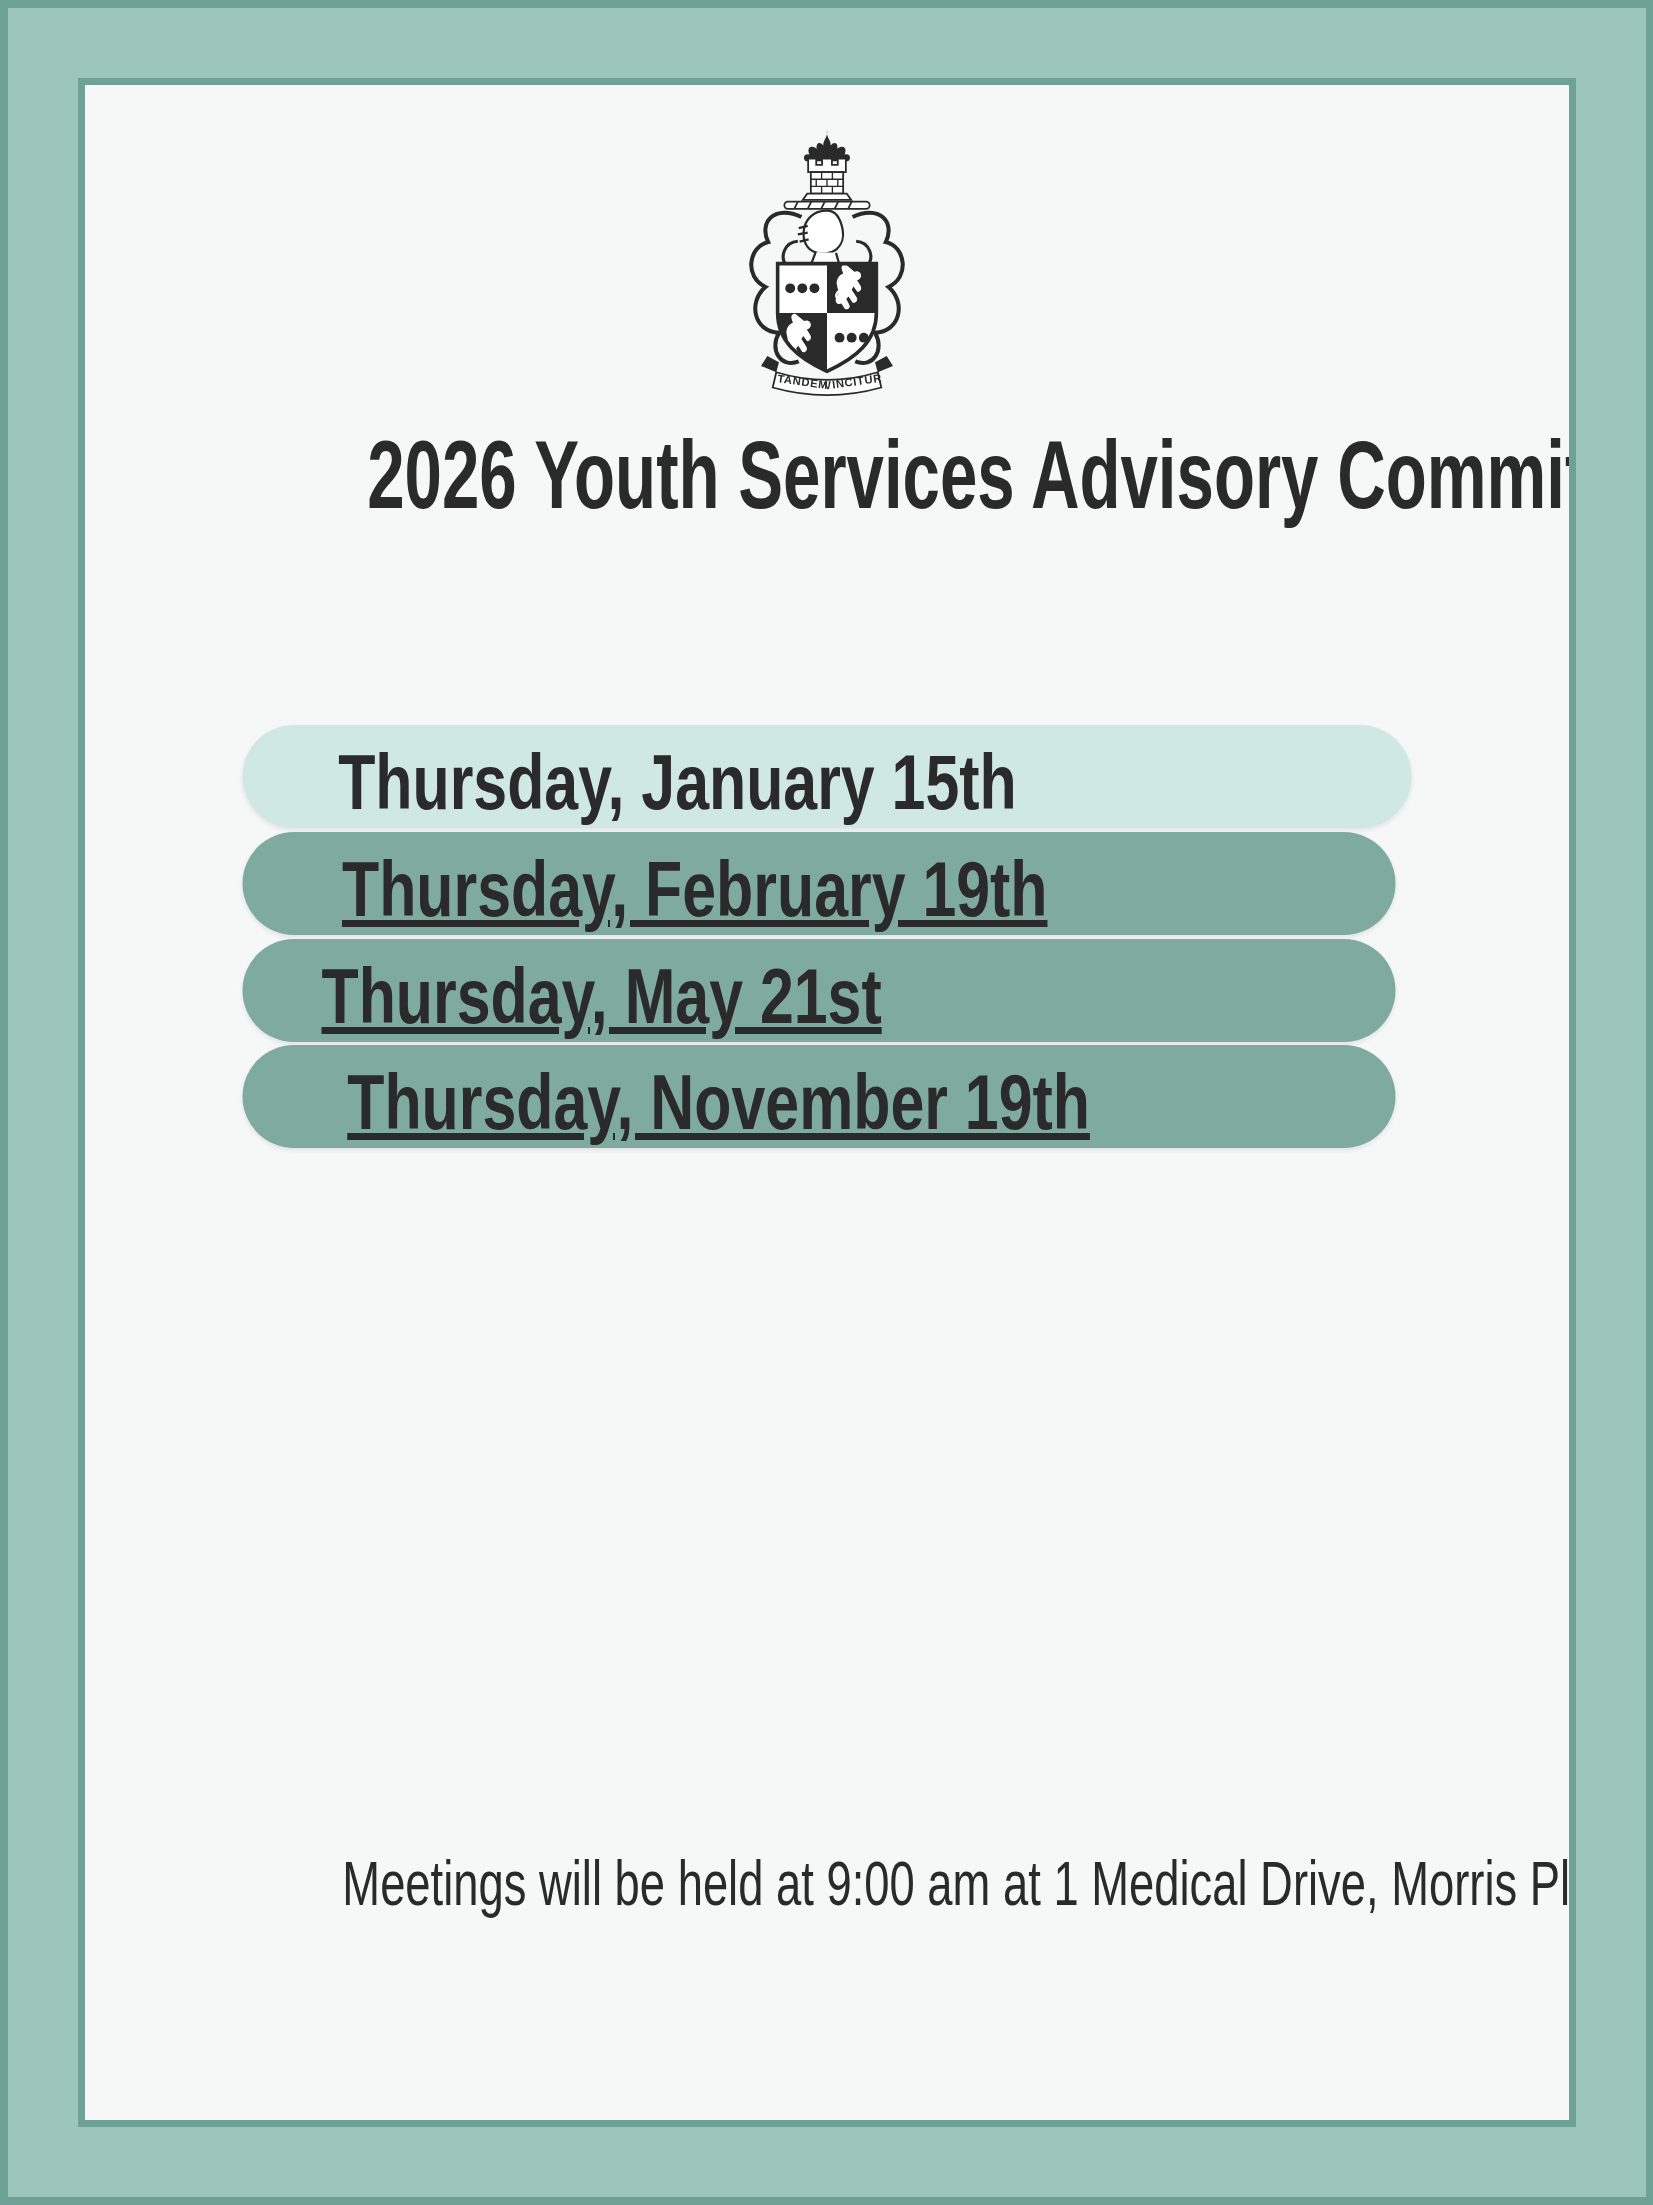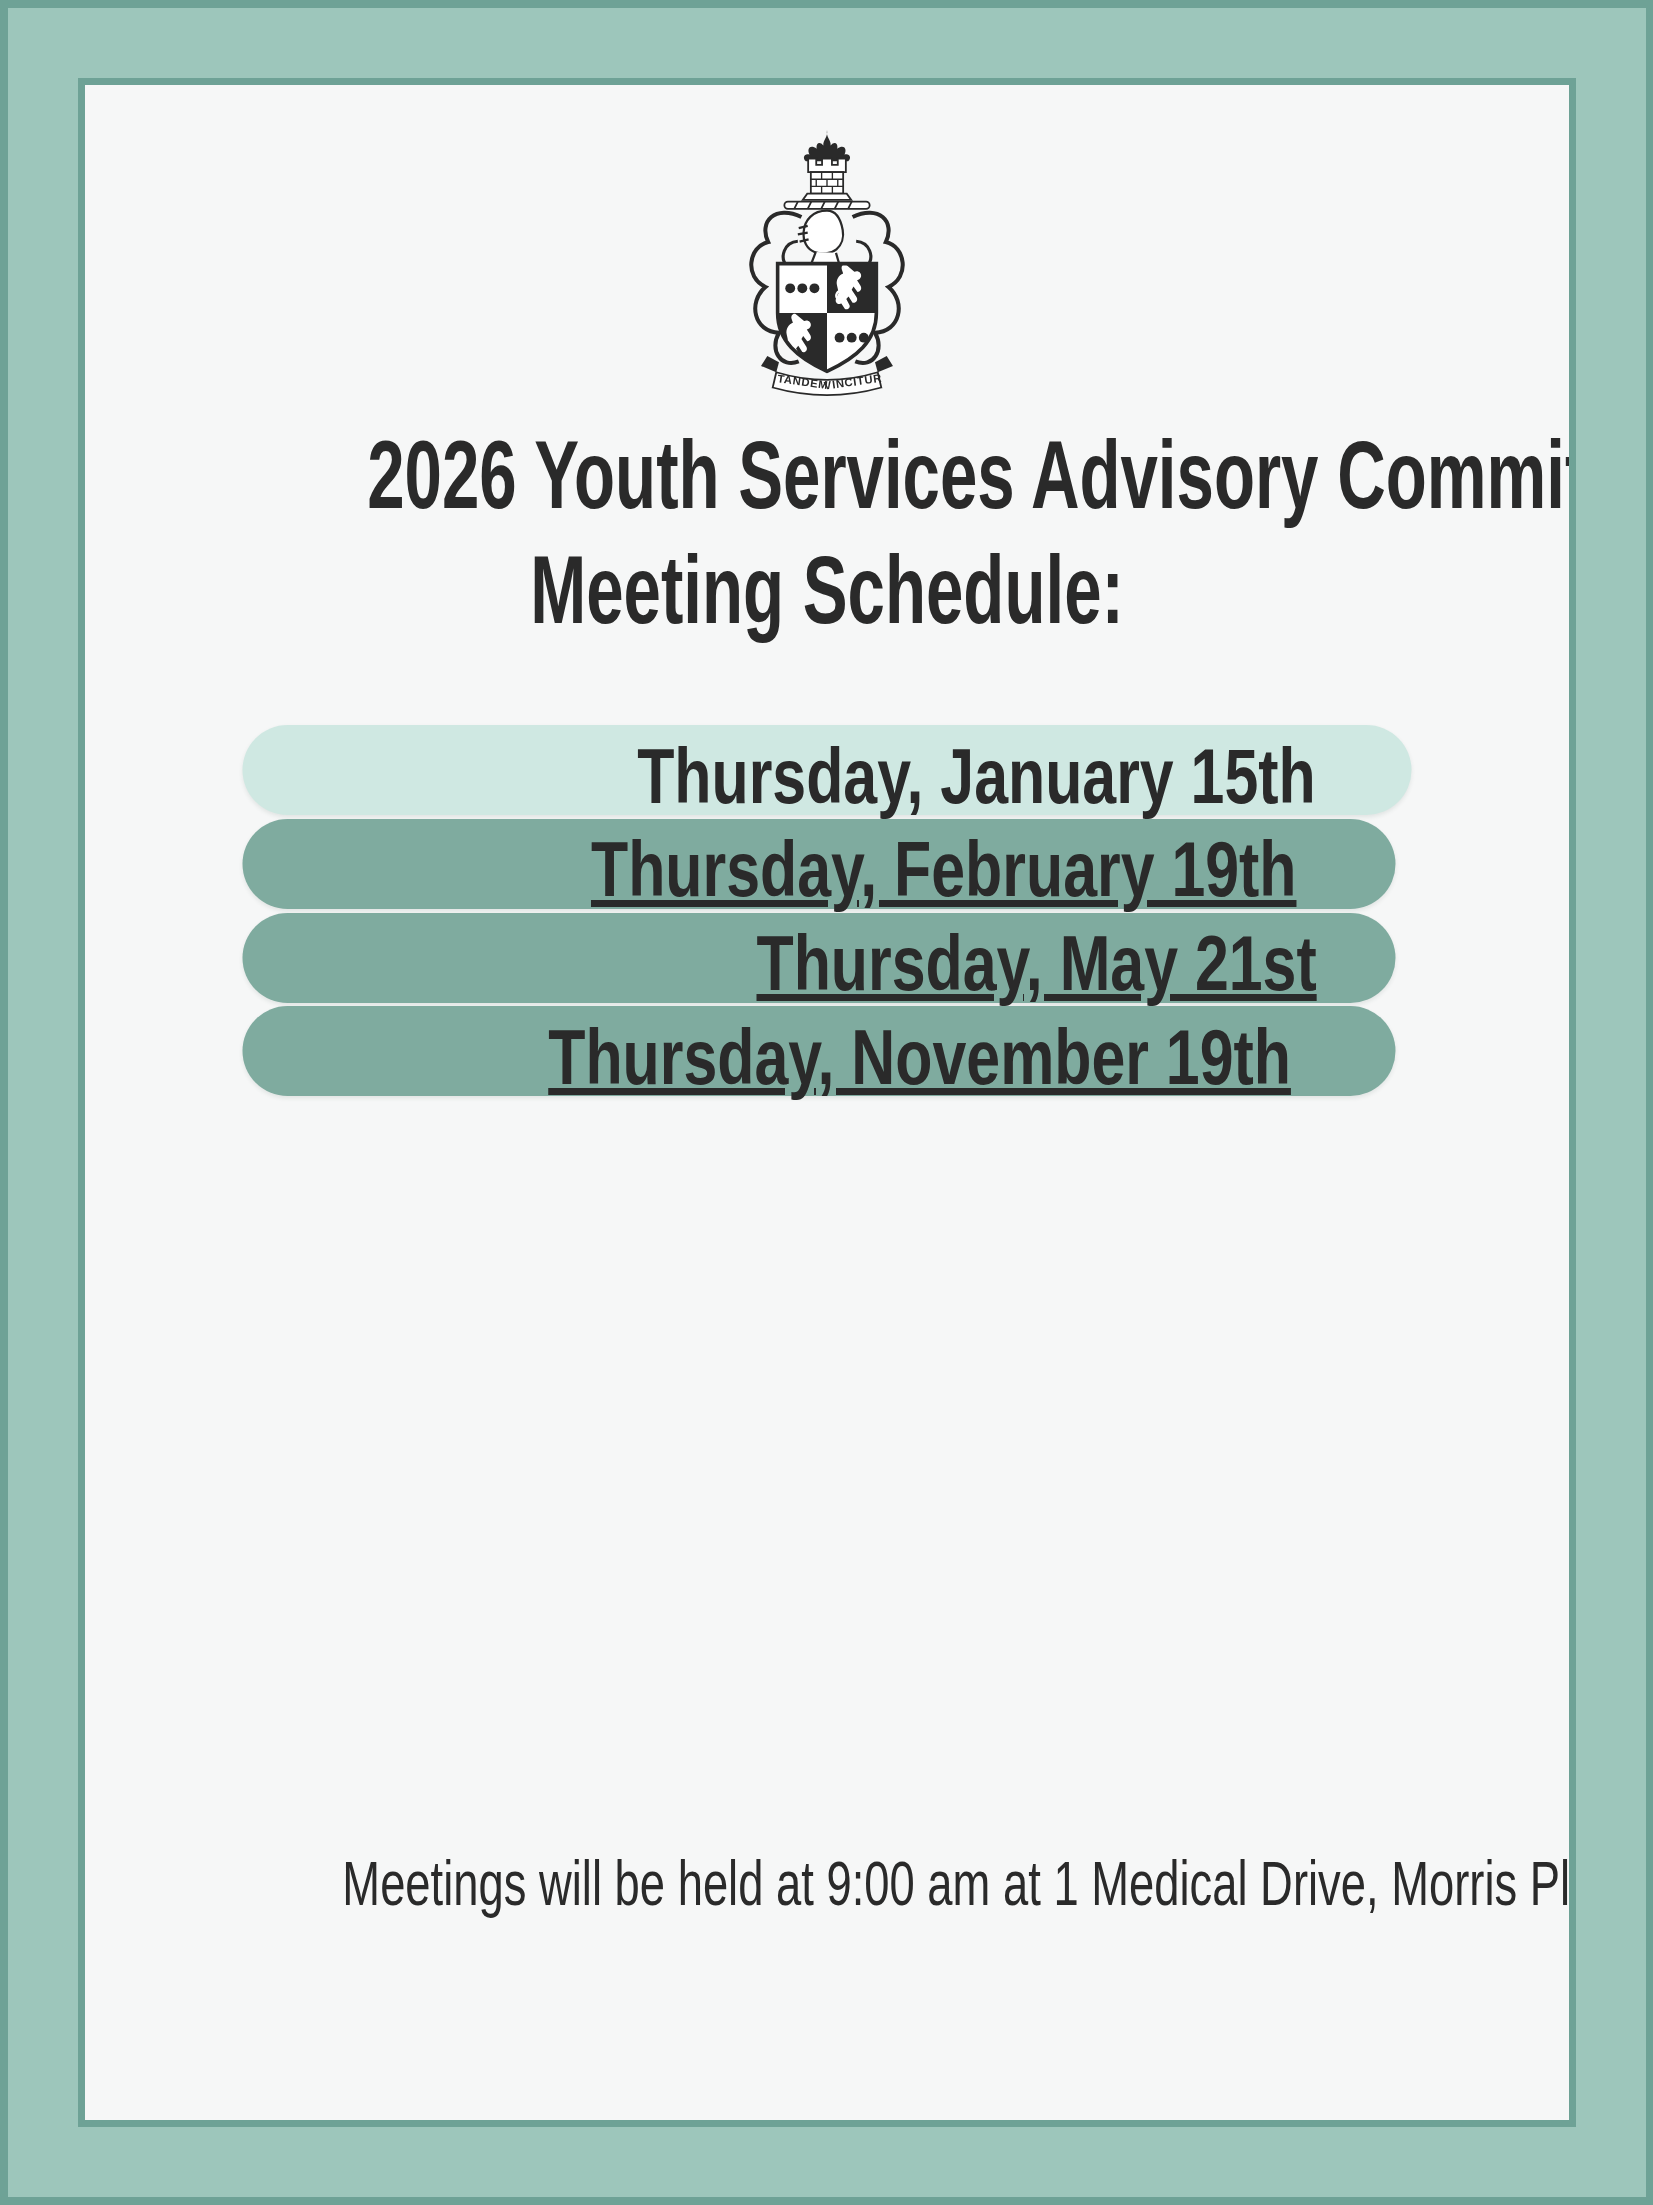--- a/index.html
+++ b/index.html
@@ -22,22 +22,22 @@
     background:var(--background);
     position:relative;overflow:hidden;text-align:center;
   }
   .crest{position:absolute;top:44px;left:50%;transform:translateX(-50%);}
   .title{position:absolute;top:332px;left:0;right:0;color:var(--text);
          font-weight:bold;font-size:96px;line-height:115px;letter-spacing:0;}
   .title .condense{transform:scaleX(0.70);}
   .condense{display:inline-block;white-space:nowrap;transform-origin:50% 50%;}
   .pills{position:absolute;top:640px;left:50%;transform:translateX(-50%);width:1169px;}
   .pill{
-    height:90px;border-radius:64px;margin-bottom:3.7px;
-    display:flex;align-items:center;justify-content:flex-end;
+    height:103px;border-radius:64px;margin-bottom:3.7px;
+    display:flex;align-items:center;justify-content:flex-start;
     padding-top:12px;
     font-size:78px;font-weight:bold;color:var(--text);
     box-shadow:0 2.3px 4.1px rgba(40,70,60,0.10);
   }
   .pill .condense{transform:scaleX(0.78);}
   .pill.light{background:var(--pill-light);width:1169px;}
   .pill.dark{background:var(--pill-dark);width:1153px;text-decoration:underline;}
   .footer{position:absolute;top:1759px;left:0;right:0;color:var(--text);
           font-size:63px;line-height:79px;font-weight:normal;}
   .footer .condense{transform:scaleX(0.72);}
@@ -116,23 +116,20 @@
             <text x="160" y="572" transform="rotate(8 160 572)" text-anchor="middle" font-size="25" font-weight="bold" letter-spacing="1.5" fill="#2a2a2a">TANDEM</text>
             <text x="274" y="572" transform="rotate(-8 274 572)" text-anchor="middle" font-size="25" font-weight="bold" letter-spacing="1.5" fill="#2a2a2a">VINCITUR</text>
           </g>
         </svg>
       </div>
 
       <div class="title">
         <div>
           <span class="condense">2026 Youth Services Advisory Committee</span>
         </div>
-        <div>
-          <span class="condense">Meeting Schedule:</span>
-        </div>
       </div>
 
       <div class="pills">
         <div class="pill light">
           <span class="condense">Thursday, January 15th</span>
         </div>
         <div class="pill dark">
           <span class="condense">Thursday, February 19th</span>
         </div>
         <div class="pill dark">

